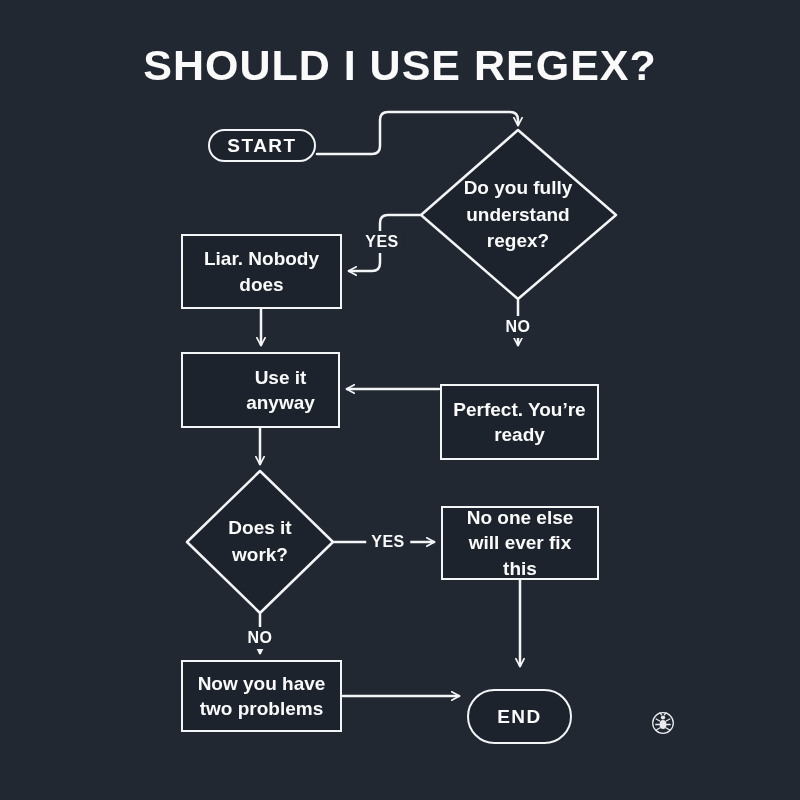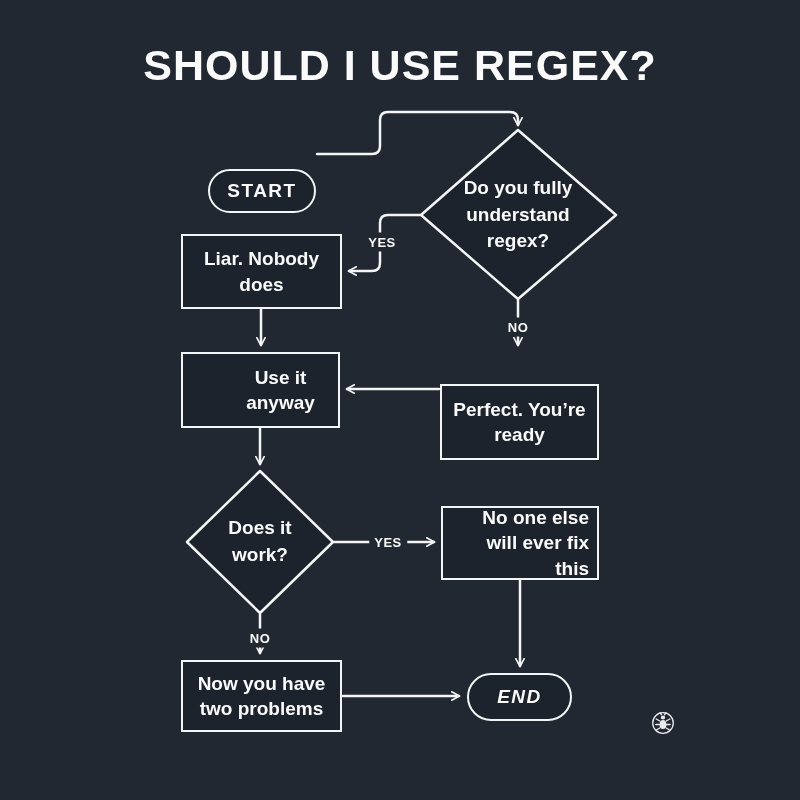--- a/index.html
+++ b/index.html
@@ -62,21 +62,21 @@
     font-weight: 700;
     font-size: 19px;
     line-height: 1.4;
   }
   .elabel {
     position: absolute;
     transform: translate(-50%, -50%);
     background: var(--background, #222831);
     padding: 2px 5px;
     font-weight: 700;
-    font-size: 13px;
+    font-size: 16px;
     letter-spacing: 0.5px;
   }
 </style>
 </head>
 <body>
 
 <div class="stage">
 
   <div class="title">SHOULD I USE REGEX?</div>
 
@@ -113,45 +113,45 @@
       <path d="M 659.6 724.5 L 655.8 724.5"></path>
       <path d="M 659.8 728 L 656.2 730"></path>
       <path d="M 666.2 721 L 669.8 719"></path>
       <path d="M 666.4 724.5 L 670.2 724.5"></path>
       <path d="M 666.2 728 L 669.8 730"></path>
       <path d="M 661.5 714.8 L 660 712.6"></path>
       <path d="M 664.5 714.8 L 666 712.6"></path>
     </g>
   </svg>
 
-  <div class="node pill" style="left:208px; top:129px; width:108px; height:44px;margin-top:40px;">
+  <div class="node pill" style="left:208px; top:129px; width:108px; height:33px;">
     <span>START</span>
   </div>
 
   <div class="node" style="left:181px; top:234px; width:161px; height:75px;">
     <span>Liar. Nobody does</span>
   </div>
 
   <div class="node" style="left:181px; top:352px; width:159px; height:76px;padding-left:48px;">
     <span>Use it anyway</span>
   </div>
 
   <div class="node" style="left:440px; top:352px; width:159px; height:76px;margin-top:32px;">
     <span>Perfect. You’re ready</span>
   </div>
 
-  <div class="node" style="left:441px; top:506px; width:158px; height:74px;text-align:right;">
+  <div class="node" style="left:441px; top:506px; width:158px; height:74px;">
     <span>No one else will ever fix this</span>
   </div>
 
   <div class="node" style="left:181px; top:660px; width:161px; height:72px;">
     <span>Now you have two problems</span>
   </div>
 
-  <div class="node pill" style="left:467px; top:673px; width:105px; height:48px;font-style:italic;">
+  <div class="node pill" style="left:467px; top:689px; width:105px; height:55px;">
     <span>END</span>
   </div>
 
   <div class="dtext" style="left:443px; top:169px; width:150px; height:92px;">Do you fully understand regex?</div>
 
   <div class="dtext" style="left:212px; top:510px; width:96px; height:64px;">Does it work?</div>
 
   <div class="elabel" style="left:382px; top:242px;">YES</div>
 
   <div class="elabel" style="left:518px; top:327px;">NO</div>

